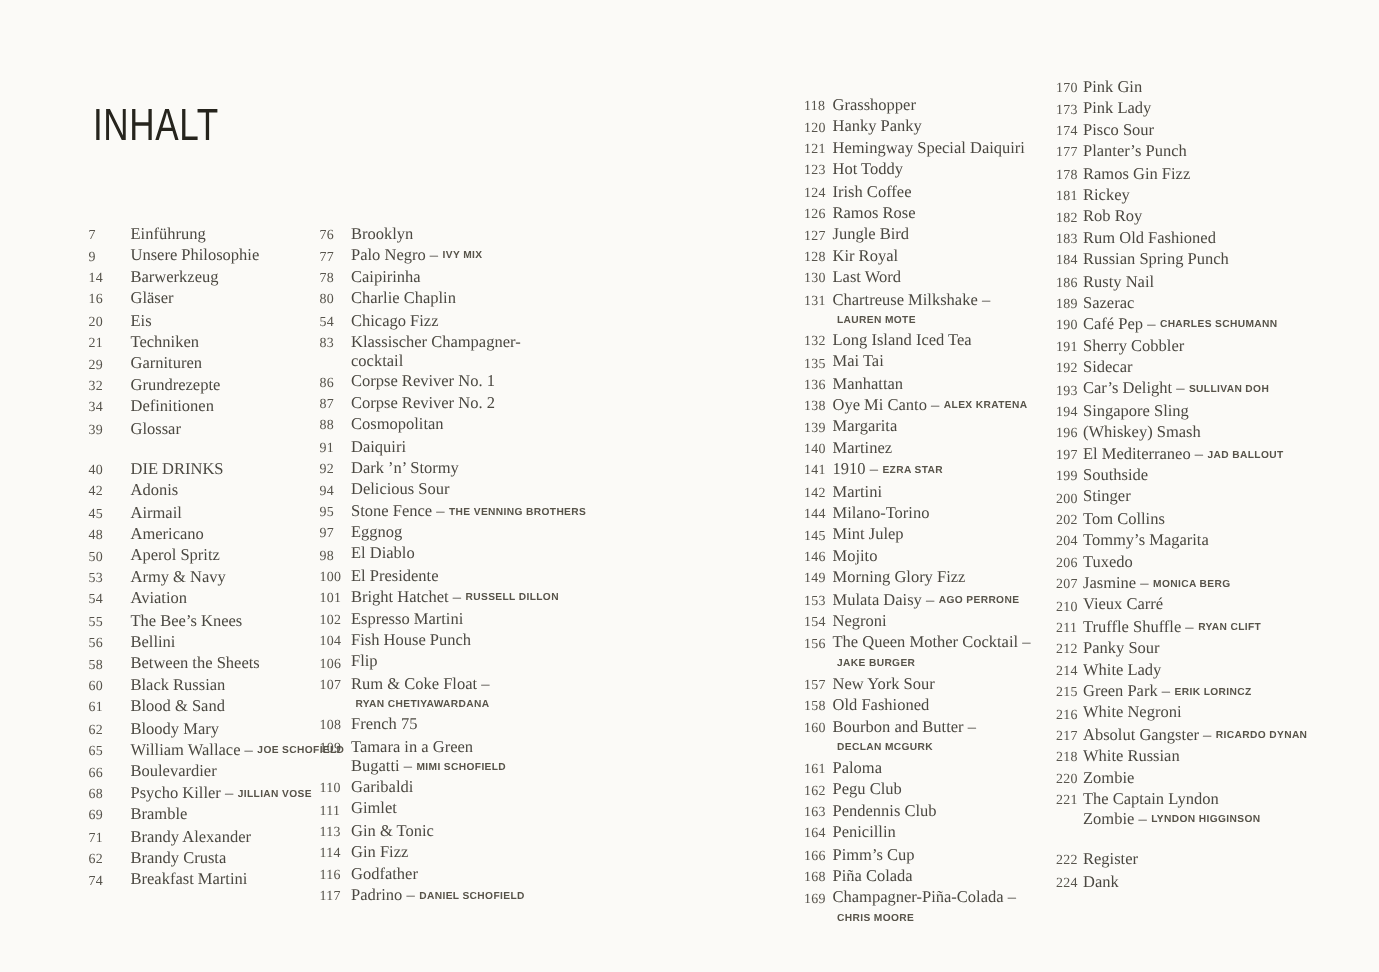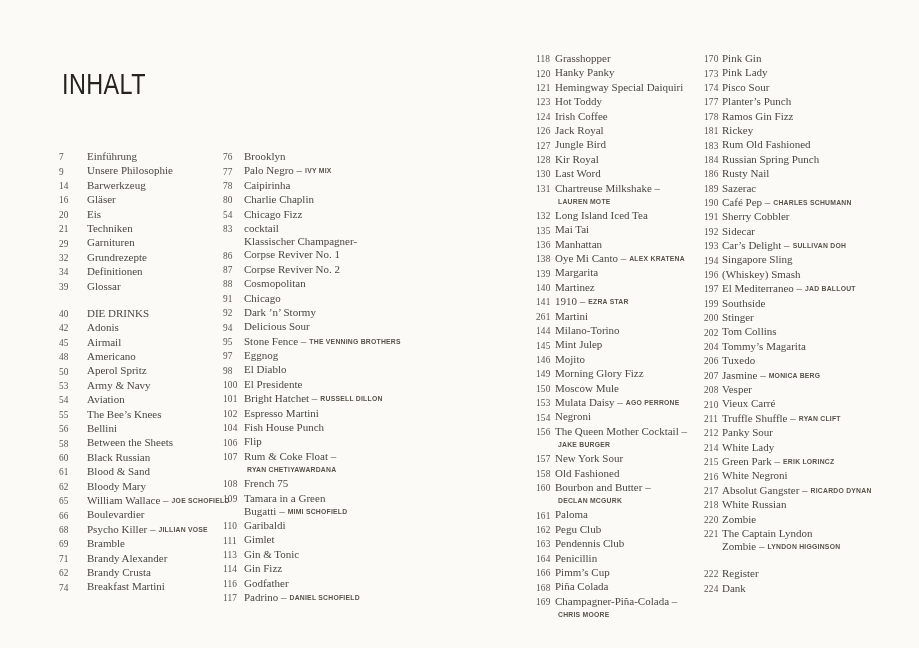--- a/index.html
+++ b/index.html
@@ -12,22 +12,22 @@
   }
   .page-title{
     position:absolute;left:62px;top:47px;
     font-family:"Liberation Sans","DejaVu Sans",sans-serif;
     font-weight:300;font-size:30px;letter-spacing:.5px;color:#26241d;
     transform:scaleX(.78);transform-origin:left top;
     white-space:nowrap;
   }
   .toc-col{position:absolute;font-size:11px;line-height:13.2px}
   .col1{left:59px; top:150px;width:168px;--gut:28px}
-  .col2{left:223px;top:150px;width:202px;--gut:21px}
-  .col3{left:536px;top:52px; width:182px;--gut:19px}
+  .col2{left:213px;top:150px;width:202px;--gut:21px}
+  .col3{left:536px;top:64px; width:182px;--gut:19px}
   .col4{left:704px;top:52px; width:192px;--gut:18px}
   .group:not(:first-child){margin-top:13px}
   .item{display:flex;align-items:flex-start}
   .num{
     flex:0 0 var(--gut);
     font-size:9.3px;color:#57544c;letter-spacing:.2px;padding-top:1.2px;
   }
   .txt{flex:1;min-width:0}
   .line{white-space:nowrap}
   .sc{
@@ -255,22 +255,22 @@
         </div>
         <div class="item">
           <span class="num">54</span>
           <div class="txt">
             <div class="line">Chicago Fizz</div>
           </div>
         </div>
         <div class="item">
           <span class="num">83</span>
           <div class="txt">
+            <div class="line">Klassischer Champagner-</div>
             <div class="line">cocktail</div>
-            <div class="line">Klassischer Champagner-</div>
           </div>
         </div>
         <div class="item">
           <span class="num">86</span>
           <div class="txt">
             <div class="line">Corpse Reviver No. 1</div>
           </div>
         </div>
         <div class="item">
           <span class="num">87</span>
@@ -280,21 +280,21 @@
         </div>
         <div class="item">
           <span class="num">88</span>
           <div class="txt">
             <div class="line">Cosmopolitan</div>
           </div>
         </div>
         <div class="item">
           <span class="num">91</span>
           <div class="txt">
-            <div class="line">Chicago</div>
+            <div class="line">Daiquiri</div>
           </div>
         </div>
         <div class="item">
           <span class="num">92</span>
           <div class="txt">
             <div class="line">Dark ’n’ Stormy</div>
           </div>
         </div>
         <div class="item">
           <span class="num">94</span>
@@ -436,21 +436,21 @@
         </div>
         <div class="item">
           <span class="num">124</span>
           <div class="txt">
             <div class="line">Irish Coffee</div>
           </div>
         </div>
         <div class="item">
           <span class="num">126</span>
           <div class="txt">
-            <div class="line">Jack Royal</div>
+            <div class="line">Ramos Rose</div>
           </div>
         </div>
         <div class="item">
           <span class="num">127</span>
           <div class="txt">
             <div class="line">Jungle Bird</div>
           </div>
         </div>
         <div class="item">
           <span class="num">128</span>
@@ -507,21 +507,21 @@
             <div class="line">Martinez</div>
           </div>
         </div>
         <div class="item">
           <span class="num">141</span>
           <div class="txt">
             <div class="line">1910 –<span class="sc">EZRA STAR</span></div>
           </div>
         </div>
         <div class="item">
-          <span class="num">261</span>
+          <span class="num">142</span>
           <div class="txt">
             <div class="line">Martini</div>
           </div>
         </div>
         <div class="item">
           <span class="num">144</span>
           <div class="txt">
             <div class="line">Milano-Torino</div>
           </div>
         </div>
@@ -534,26 +534,20 @@
         <div class="item">
           <span class="num">146</span>
           <div class="txt">
             <div class="line">Mojito</div>
           </div>
         </div>
         <div class="item">
           <span class="num">149</span>
           <div class="txt">
             <div class="line">Morning Glory Fizz</div>
-          </div>
-        </div>
-        <div class="item">
-          <span class="num">150</span>
-          <div class="txt">
-            <div class="line">Moscow Mule</div>
           </div>
         </div>
         <div class="item">
           <span class="num">153</span>
           <div class="txt">
             <div class="line">Mulata Daisy –<span class="sc">AGO PERRONE</span></div>
           </div>
         </div>
         <div class="item">
           <span class="num">154</span>
@@ -664,20 +658,26 @@
             <div class="line">Ramos Gin Fizz</div>
           </div>
         </div>
         <div class="item">
           <span class="num">181</span>
           <div class="txt">
             <div class="line">Rickey</div>
           </div>
         </div>
         <div class="item">
+          <span class="num">182</span>
+          <div class="txt">
+            <div class="line">Rob Roy</div>
+          </div>
+        </div>
+        <div class="item">
           <span class="num">183</span>
           <div class="txt">
             <div class="line">Rum Old Fashioned</div>
           </div>
         </div>
         <div class="item">
           <span class="num">184</span>
           <div class="txt">
             <div class="line">Russian Spring Punch</div>
           </div>
@@ -763,26 +763,20 @@
         <div class="item">
           <span class="num">206</span>
           <div class="txt">
             <div class="line">Tuxedo</div>
           </div>
         </div>
         <div class="item">
           <span class="num">207</span>
           <div class="txt">
             <div class="line">Jasmine –<span class="sc">MONICA BERG</span></div>
-          </div>
-        </div>
-        <div class="item">
-          <span class="num">208</span>
-          <div class="txt">
-            <div class="line">Vesper</div>
           </div>
         </div>
         <div class="item">
           <span class="num">210</span>
           <div class="txt">
             <div class="line">Vieux Carré</div>
           </div>
         </div>
         <div class="item">
           <span class="num">211</span>

